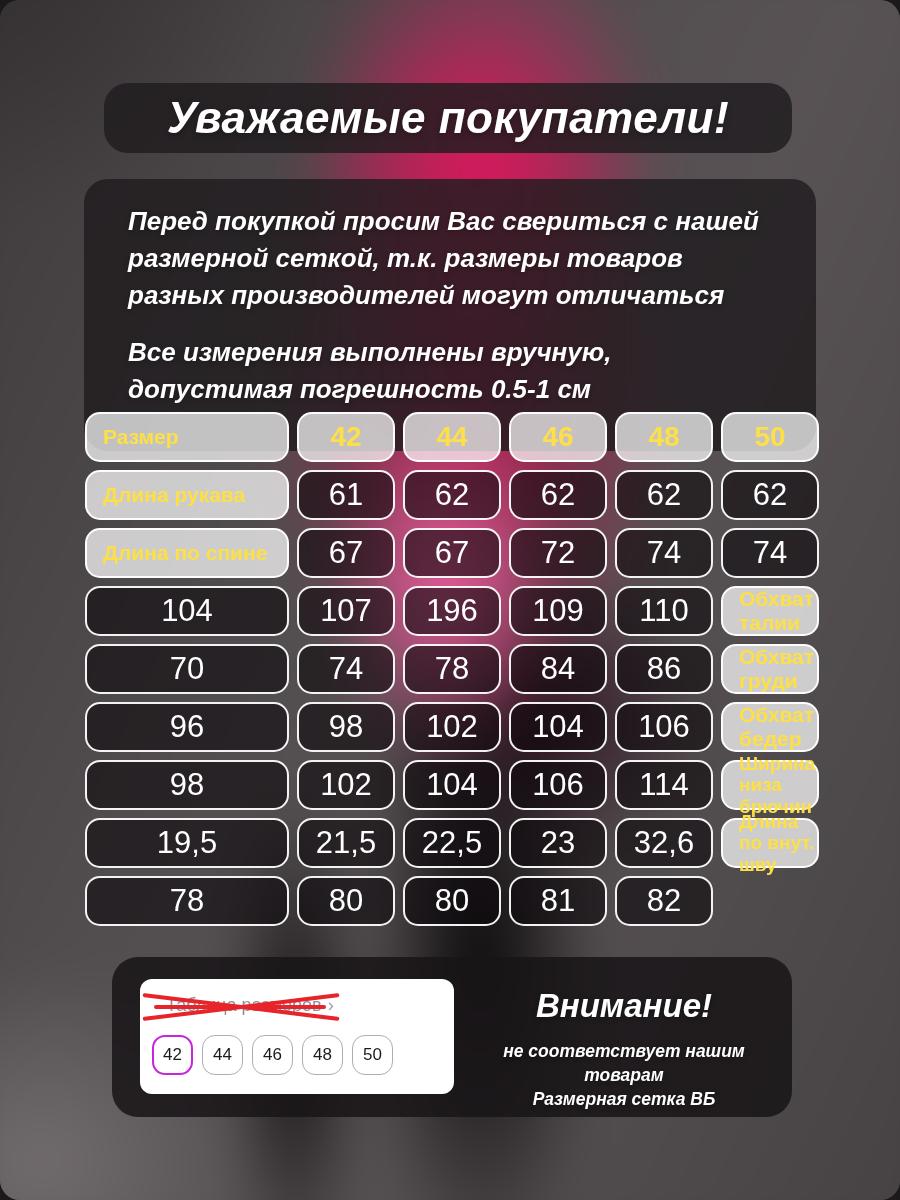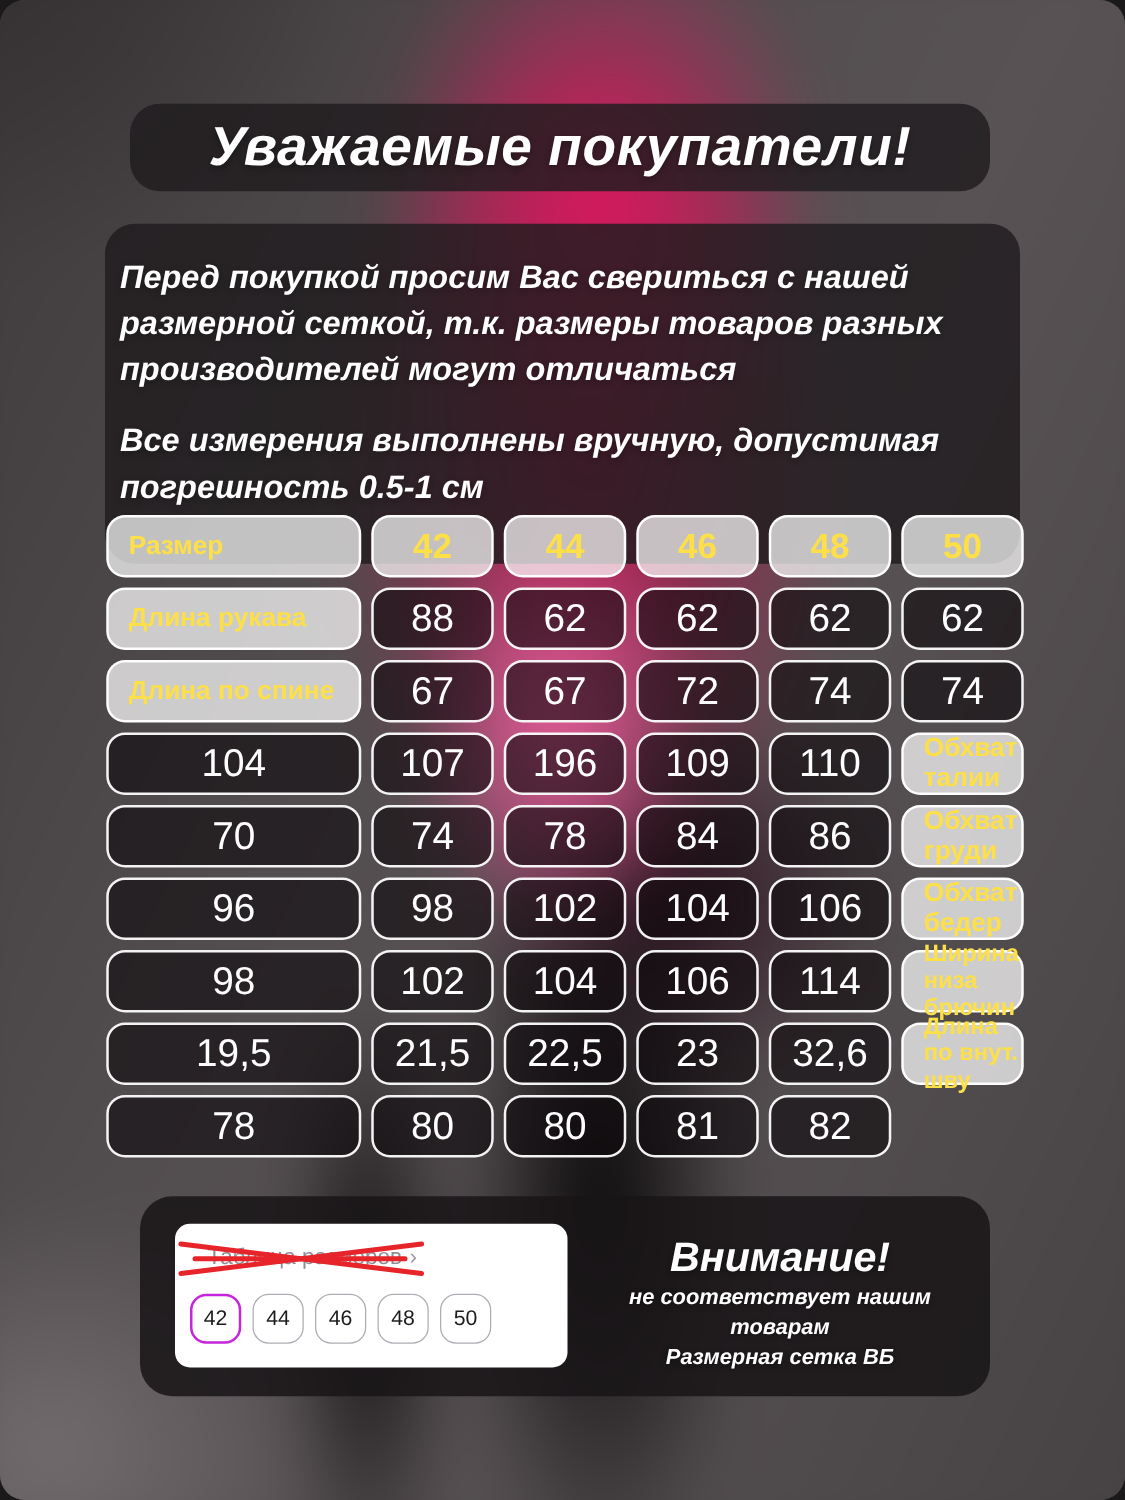--- a/index.html
+++ b/index.html
@@ -31,21 +31,21 @@
     position:absolute; left:104px; top:83px; width:688px; height:70px;
     display:flex; align-items:center; justify-content:center;
   }
   .title-box span {
     color:#fff; font-size:44px; font-weight:bold; font-style:italic;
     letter-spacing:0.5px; text-shadow:0 2px 6px rgba(0,0,0,0.3);
   }
 
   .info-box {
     position:absolute; left:84px; top:179px; width:732px; height:272px;
-    padding:24px 12px; color:#fff; font-style:italic; font-weight:bold;
+    padding:24px 44px; color:#fff; font-style:italic; font-weight:bold;
     text-shadow:0 2px 5px rgba(0,0,0,0.25);
   }
   .info-box p { margin:0; font-size:26px; line-height:1.42; }
   .info-box p + p { margin-top:20px; }
 
   .size-table {
     position:absolute; left:85px; top:412px;
     display:grid; grid-template-columns:204px repeat(5, 98px);
     grid-auto-rows:50px; gap:8px;
   }
@@ -87,21 +87,21 @@
     background:#fff; color:#1c1c1e; font-size:17px;
     display:flex; align-items:center; justify-content:center;
   }
   .chip.active { border:2px solid #c624dd; }
 
   .attention {
     position:absolute; left:352px; top:30px; width:320px;
     text-align:center; color:#fff; font-style:italic;
     text-shadow:0 2px 5px rgba(0,0,0,0.3);
   }
-  .attention .ttl { font-size:33px; font-weight:bold; margin-bottom:0; }
+  .attention .ttl { font-size:33px; font-weight:bold; margin-bottom:14px; }
   .attention .sub { font-size:17.5px; font-weight:bold; line-height:1.38; }
 </style>
 </head>
 <body>
 
 <div class="canvas">
   <div class="bg"></div>
 
   <div class="title-box dark-round">
     <span>Уважаемые покупатели!</span>
@@ -115,21 +115,21 @@
   <div class="size-table">
 
     <div class="cell light label">Размер</div>
     <div class="cell light size-head">42</div>
     <div class="cell light size-head">44</div>
     <div class="cell light size-head">46</div>
     <div class="cell light size-head">48</div>
     <div class="cell light size-head">50</div>
 
     <div class="cell light label">Длина рукава</div>
-    <div class="cell dark">88</div>
+    <div class="cell dark">61</div>
     <div class="cell dark">62</div>
     <div class="cell dark">62</div>
     <div class="cell dark">62</div>
     <div class="cell dark">62</div>
 
     <div class="cell light label">Длина по спине</div>
     <div class="cell dark">67</div>
     <div class="cell dark">67</div>
     <div class="cell dark">72</div>
     <div class="cell dark">74</div>

